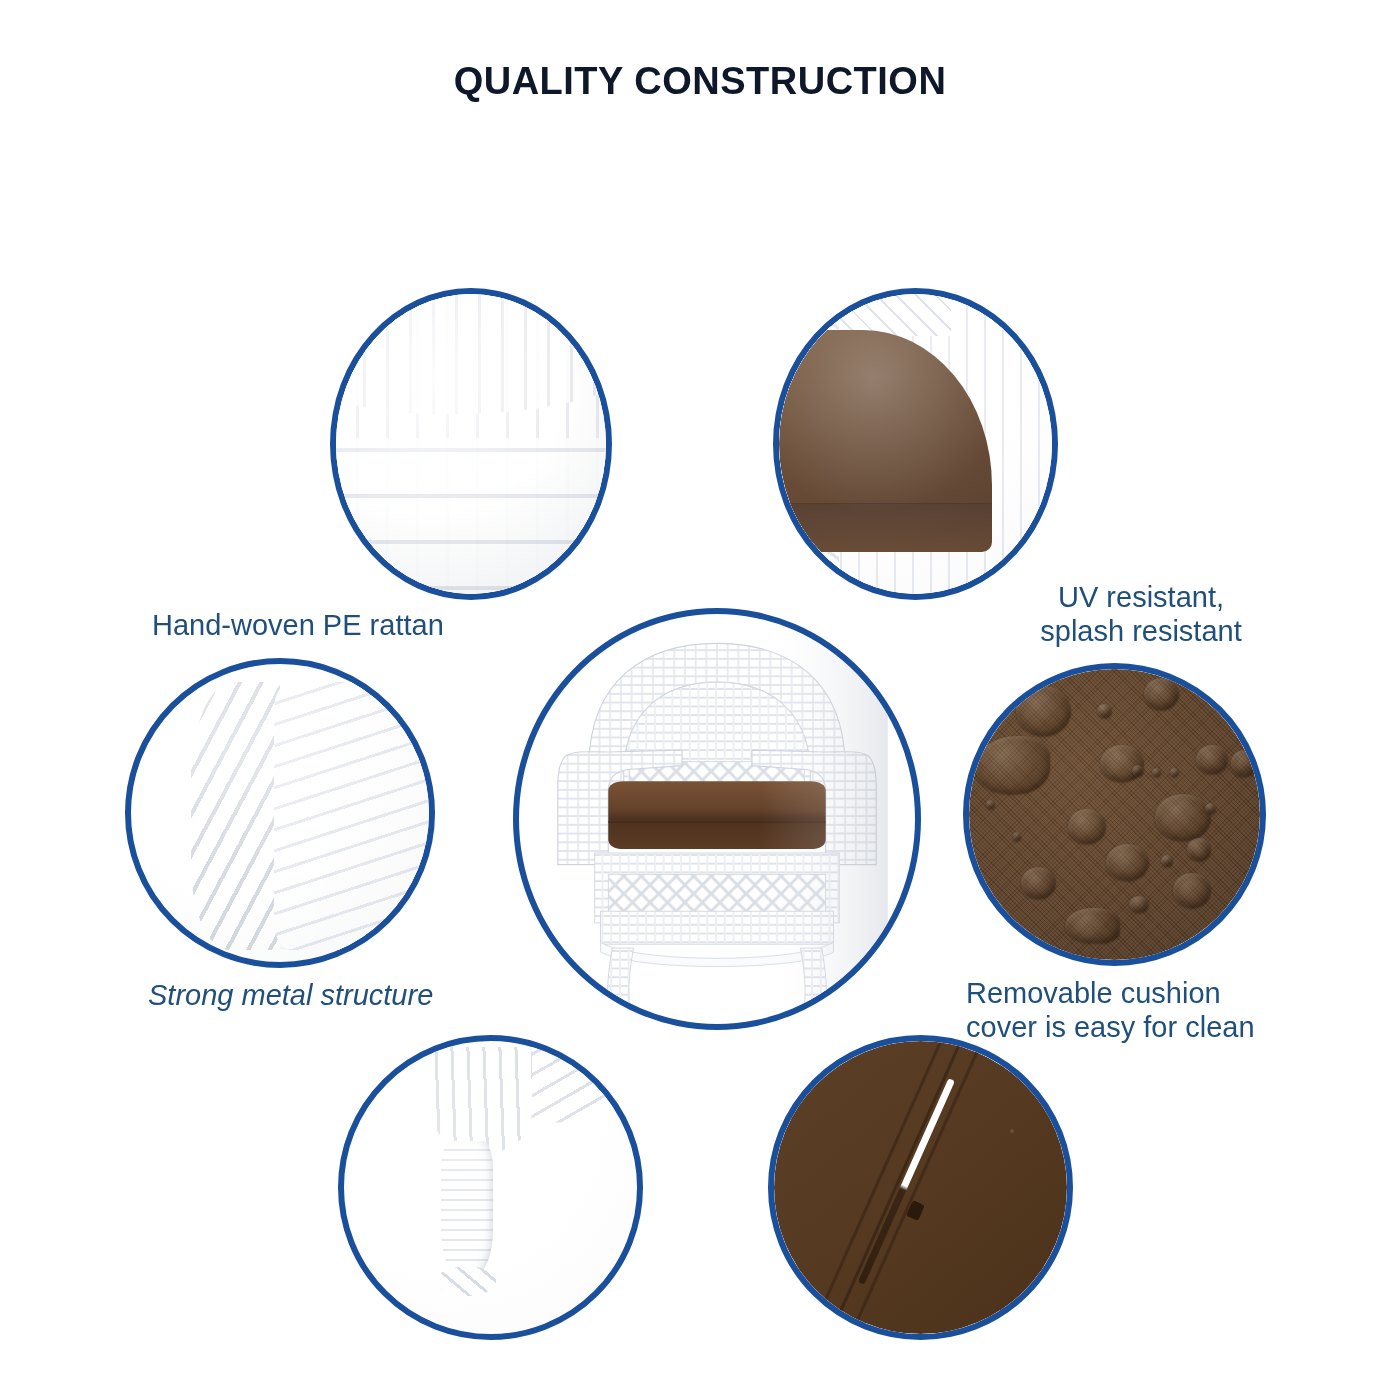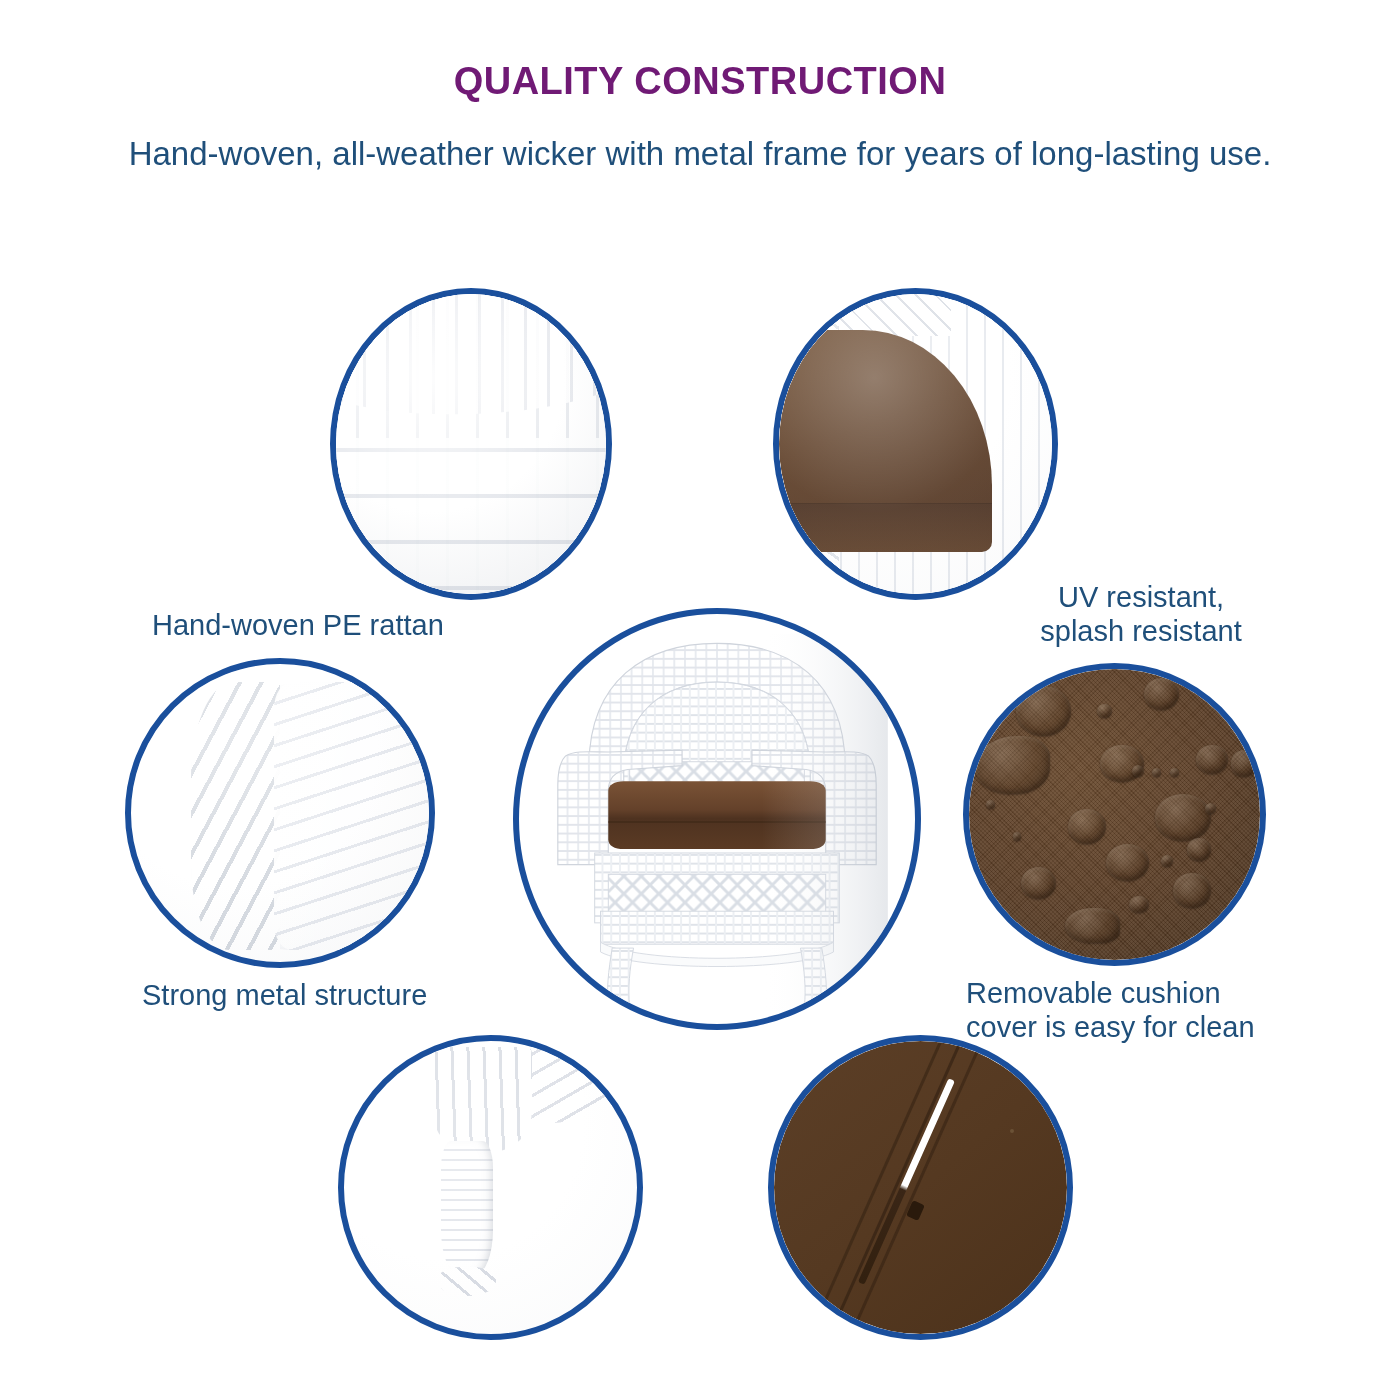--- a/index.html
+++ b/index.html
@@ -7,21 +7,21 @@
     width:1400px;height:1400px;
     background:#ffffff;
     font-family:"Liberation Sans","DejaVu Sans",sans-serif;
     overflow:hidden;position:relative;
   }
   
   #header{position:absolute;left:0;top:0;width:1400px;}
   #title{
     text-align:center;margin-top:60px;
     font-size:38px;font-weight:700;letter-spacing:.5px;
-    color:#701a75;
+    color:#0f172a;
   }
   #subtitle{
     text-align:center;margin-top:32px;
     font-size:33px;font-weight:400;color:#1f4f7a;
     white-space:nowrap;
   }
   
   .circle{
     position:absolute;border-radius:50%;
     border:6px solid #1a4f9c;
@@ -181,29 +181,28 @@
     background:#2a1a0c;border-radius:3px;transform:rotate(24deg);}
   #c-zip .dot{position:absolute;right:18%;top:30%;width:4px;height:4px;border-radius:50%;background:#6b5236;}
 
   
   .caption{
     position:absolute;color:#1f4f7a;font-size:29px;line-height:1.18;
     font-weight:400;white-space:pre-line;
   }
   #cap-rattan{left:152px;top:608px;}
   #cap-uv{left:1010px;top:580px;text-align:center;width:262px;}
-  #cap-metal{left:142px;top:978px;}
+  #cap-metal{left:148px;top:978px;font-style:italic;}
   #cap-clean{left:966px;top:976px;text-align:left;width:336px;}
 </style>
 </head>
 <body>
 
 <div id="header">
   <div id="title">QUALITY CONSTRUCTION</div>
-  <div id="subtitle">Hand-woven, all-weather wicker with metal frame for years of long-lasting use.</div>
 </div>
 
 <div class="circle" id="c-rattan">
   <div class="inner">
     <div class="wicker"></div>
     <div class="band-top"></div>
     <div class="band-bot"></div>
     <div class="shade-tl"></div>
   </div>
 </div>

